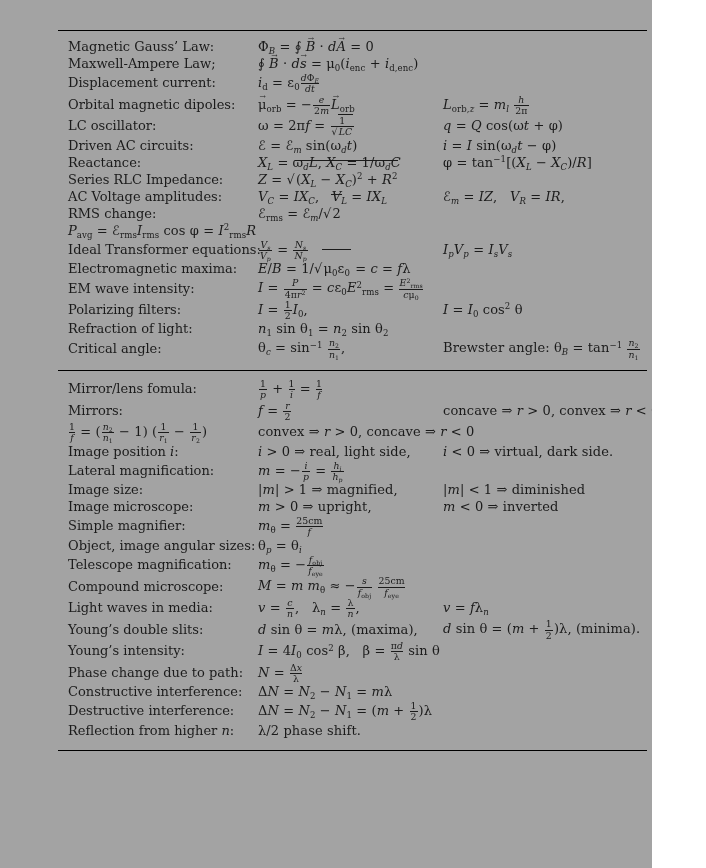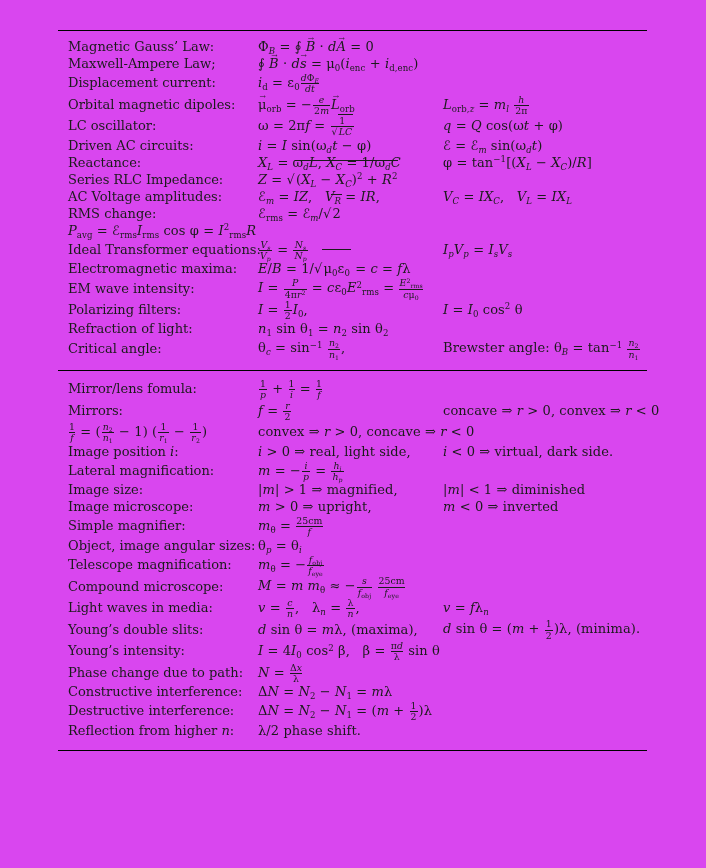--- a/index.html
+++ b/index.html
@@ -1,19 +1,19 @@
 <!DOCTYPE html>
 <html><head>
 <meta charset="utf-8">
 <style>
   html,body{margin:0;padding:0;background:#ffffff;}
   .page{
     position:relative;
-    width:706px;height:868px;
-    background:#d946ef;
+    width:652px;height:868px;
+    background:#a3a3a3;
     overflow:hidden;
     font-family:"DejaVu Serif","DejaVu Sans",serif;
     color:#1b1b1b;
     font-size:13px;
   }
   .sheet{position:absolute;top:30px;left:58px;width:589px;}
   .rule{border:none;border-top:1.6px solid #000;height:0;margin:0;}
   .section{padding:8px 0 10px 10px;}
   .row{
     display:grid;
@@ -74,40 +74,40 @@
   </div>
 
   <div class="row">
     <div class="cell label">LC oscillator:</div>
     <div class="cell formula">ω = 2π<i>f</i> = <span class="frac"><span class="num">1</span><span class="den"><span class="sqrt">√<span class="sqrt-bar"><i>LC</i></span></span></span></span></div>
     <div class="cell note"><i>q</i> = <i>Q</i> cos(ω<i>t</i> + φ)</div>
   </div>
 
   <div class="row">
     <div class="cell label">Driven AC circuits:</div>
+    <div class="cell formula">ℰ = ℰ<sub><i>m</i></sub> sin(ω<sub><i>d</i></sub><i>t</i>)</div>
     <div class="cell note"><i>i</i> = <i>I</i> sin(ω<sub><i>d</i></sub><i>t</i> − φ)</div>
-    <div class="cell formula">ℰ = ℰ<sub><i>m</i></sub> sin(ω<sub><i>d</i></sub><i>t</i>)</div>
   </div>
 
   <div class="row">
     <div class="cell label">Reactance:</div>
     <div class="cell formula"><i>X</i><sub><i>L</i></sub> = ω<sub><i>d</i></sub><i>L</i>, <i>X</i><sub><i>C</i></sub> = 1/ω<sub><i>d</i></sub><i>C</i></div>
     <div class="cell note">φ = tan<sup>−1</sup>[(<i>X</i><sub><i>L</i></sub> − <i>X</i><sub><i>C</i></sub>)/<i>R</i>]</div>
   </div>
 
   <div class="row">
     <div class="cell label">Series RLC Impedance:</div>
     <div class="cell formula"><i>Z</i> = <span class="sqrt">√<span class="sqrt-bar">(<i>X</i><sub><i>L</i></sub> − <i>X</i><sub><i>C</i></sub>)<sup>2</sup> + <i>R</i><sup>2</sup></span></span></div>
     <div class="cell note"></div>
   </div>
 
   <div class="row">
     <div class="cell label">AC Voltage amplitudes:</div>
+    <div class="cell note"><i>V</i><sub><i>C</i></sub> = <i>IX</i><sub><i>C</i></sub>,&nbsp;&nbsp; <i>V</i><sub><i>L</i></sub> = <i>IX</i><sub><i>L</i></sub></div>
     <div class="cell formula">ℰ<sub><i>m</i></sub> = <i>IZ</i>,&nbsp;&nbsp; <i>V</i><sub><i>R</i></sub> = <i>IR</i>,</div>
-    <div class="cell note"><i>V</i><sub><i>C</i></sub> = <i>IX</i><sub><i>C</i></sub>,&nbsp;&nbsp; <i>V</i><sub><i>L</i></sub> = <i>IX</i><sub><i>L</i></sub></div>
   </div>
 
   <div class="row">
     <div class="cell label">RMS change:</div>
     <div class="cell formula">ℰ<sub>rms</sub> = ℰ<sub><i>m</i></sub>/<span class="sqrt">√<span class="sqrt-bar">2</span></span></div>
     <div class="cell note"></div>
   </div>
 
   <div class="row">
     <div class="cell formula"><i>P</i><sub>avg</sub> = ℰ<sub>rms</sub><i>I</i><sub>rms</sub> cos φ = <i>I</i><sup>2</sup><sub>rms</sub><i>R</i></div>

